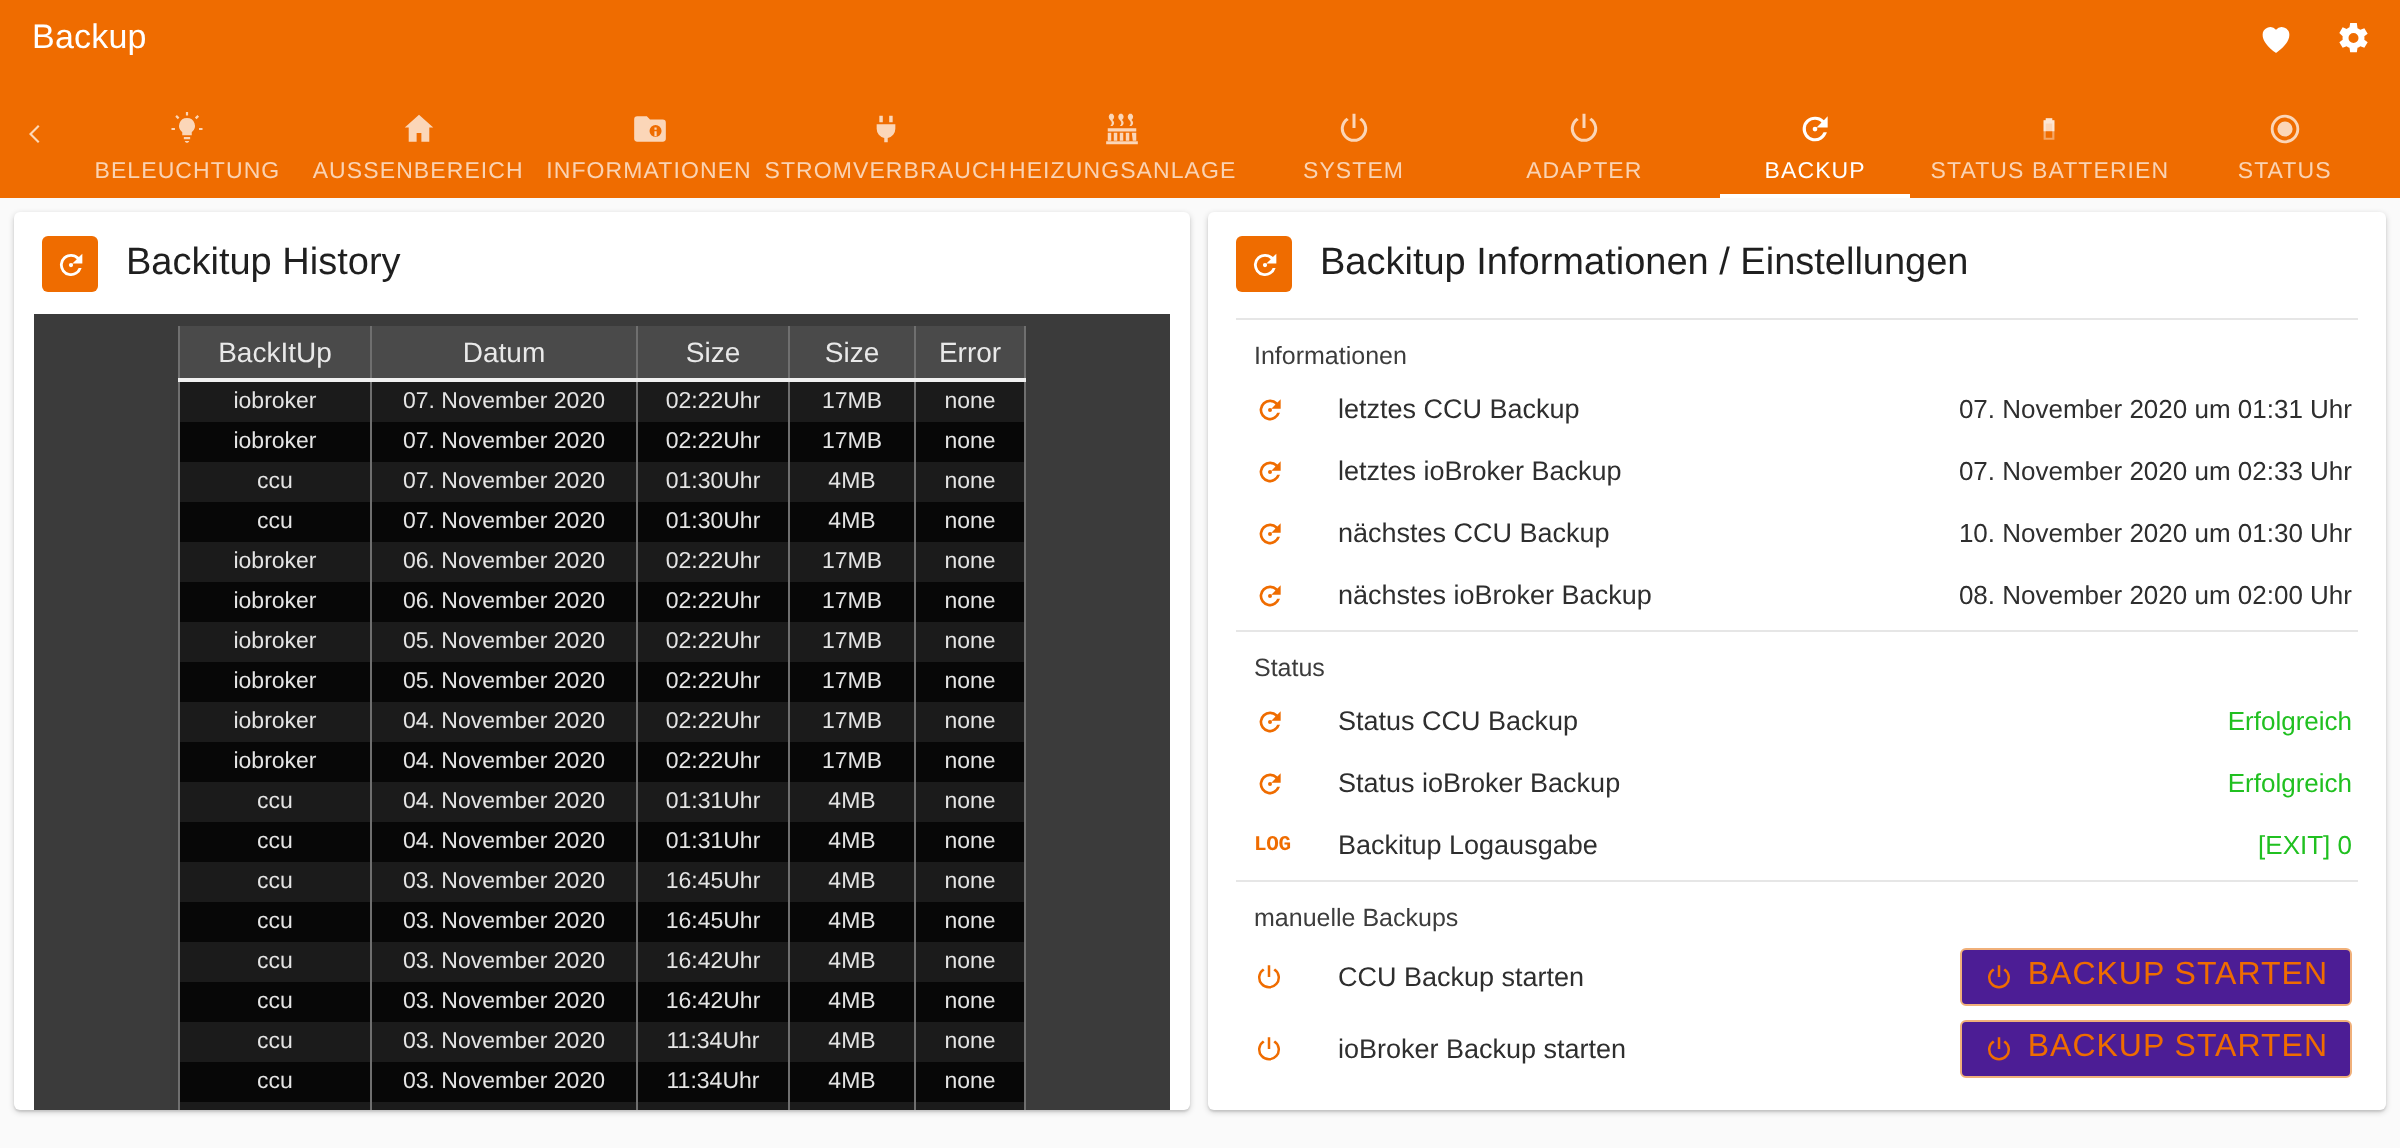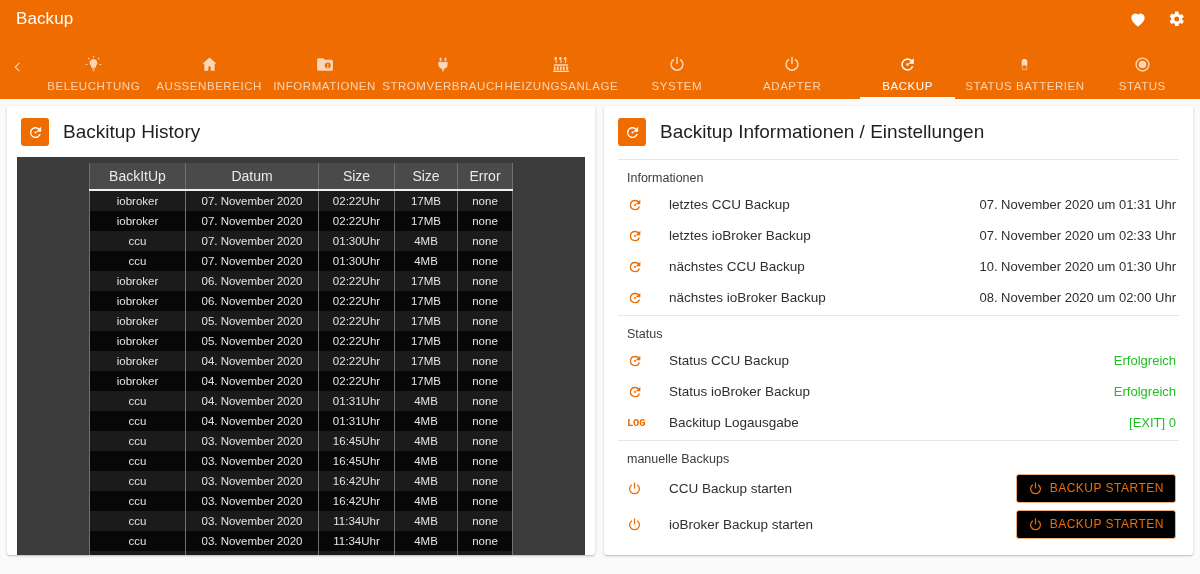--- a/index.html
+++ b/index.html
@@ -156,23 +156,23 @@
     font-size: 13.5px; color: #2e2e2e;
     padding-left: 16px;
   }
   .info-value { font-size: 13px; color: #2e2e2e; white-space: nowrap; }
   .info-value.ok { color: #20c020; }
 
   .btn-row { display: flex; align-items: center; height: 36px; padding: 0 3px 0 9px; }
   .start-btn {
     border: 1px solid #f0b07a;
     border-radius: 3px;
-    background: #000000;
+    background: #4c1d95;
     color: #ef6c00;
-    font-size: 12px;
+    font-size: 16px;
     letter-spacing: .5px;
     height: 29px;
     padding: 0 11px;
     display: flex; align-items: center; gap: 7px;
     cursor: pointer;
     font-family: "Liberation Sans", sans-serif;
   }
   .start-btn svg { fill: #ef6c00; display: block; }
 </style>
 </head>

